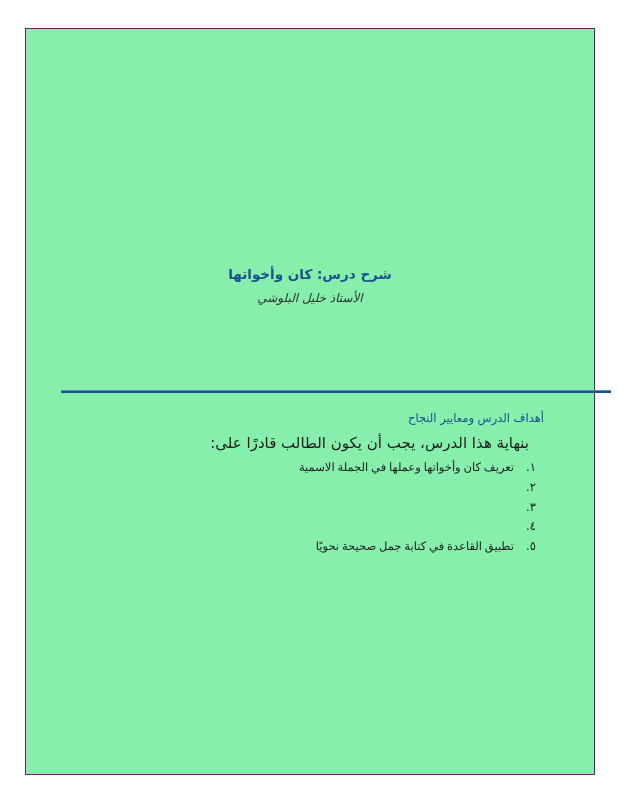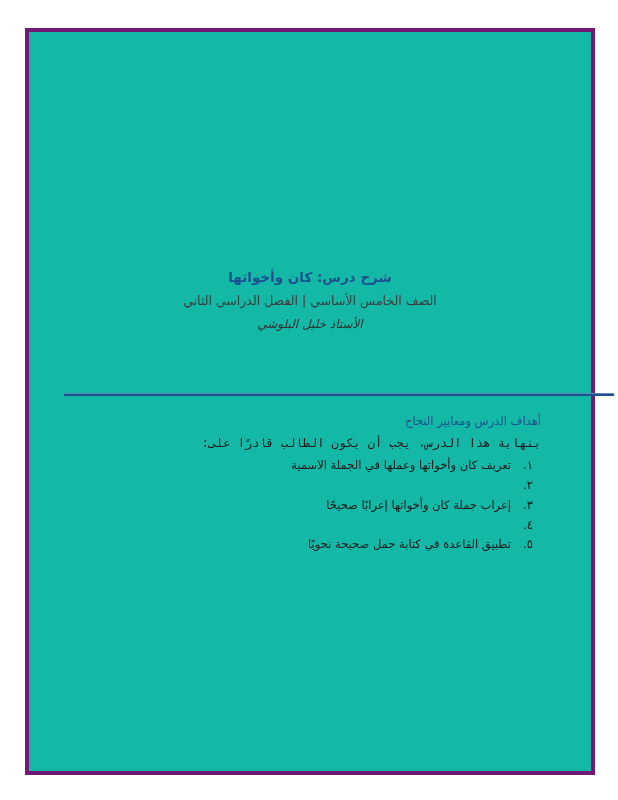--- a/index.html
+++ b/index.html
@@ -16,23 +16,23 @@
     font-family: "DejaVu Sans", "Liberation Sans", sans-serif;
   }
 
   
   .page-sheet {
     position: absolute;
     left: 25px;
     top: 28px;
     width: 570px;
     height: 747px;
-    border: 4px solid #701a75;
+    border: 1px solid #701a75;
     box-sizing: border-box;
-    background: #14b8a6;
+    background: #86efac;
   }
 
   
   .title-block {
     position: absolute;
     left: 0;
     right: 0;
     top: 235px;
     text-align: center;
   }
@@ -84,25 +84,24 @@
     text-align: right;
   }
   .section-heading {
     font-size: 11.5px;
     font-weight: normal;
     color: #1b4f8f;
     margin: 0 0 4px 0;
     line-height: 1.55;
   }
   .section-intro {
-    font-size: 12px;
+    font-size: 15px;
     color: #1a1a1a;
-    margin: 0 0 3px 0;
+    margin: 0 15px 3px 0;
     line-height: 1.55;
-    font-family: Liberation Mono, monospace;
   }
 
   .objectives-list {
     list-style: none;
     margin: 0;
     padding: 0;
   }
   .objective-item {
     display: flex;
     flex-direction: row;
@@ -118,50 +117,49 @@
     width: 30px;
     text-align: left;
     padding-left: 12px;
     box-sizing: border-box;
     color: #1a1a1a;
     font-size: 11.5px;
   }
   .objective-text {
     flex: 0 1 auto;
     text-align: right;
+    font-family: Liberation Serif, serif;
   }
 </style>
 </head>
 <body>
 
 <div class="page-sheet">
 
   <div class="title-block">
     <h1 class="doc-title">شرح درس: كان وأخواتها</h1>
-    <div class="doc-subtitle">الصف الخامس الأساسي | الفصل الدراسي الثاني</div>
     <div class="doc-author">الأستاذ خليل البلوشي</div>
   </div>
 
   <div class="divider-rule"></div>
 
   <div class="body-section">
     <h2 class="section-heading">أهداف الدرس ومعايير النجاح</h2>
     <p class="section-intro">بنهاية هذا الدرس، يجب أن يكون الطالب قادرًا على:</p>
 
     <ol class="objectives-list">
       <li class="objective-item">
         <span class="objective-marker">١.</span>
         <span class="objective-text">تعريف كان وأخواتها وعملها في الجملة الاسمية</span>
       </li>
       <li class="objective-item">
         <span class="objective-marker">٢.</span>
       </li>
       <li class="objective-item">
         <span class="objective-marker">٣.</span>
-        <span class="objective-text">إعراب جملة كان وأخواتها إعرابًا صحيحًا</span>
       </li>
       <li class="objective-item">
         <span class="objective-marker">٤.</span>
       </li>
       <li class="objective-item">
         <span class="objective-marker">٥.</span>
         <span class="objective-text">تطبيق القاعدة في كتابة جمل صحيحة نحويًا</span>
       </li>
     </ol>
   </div>

